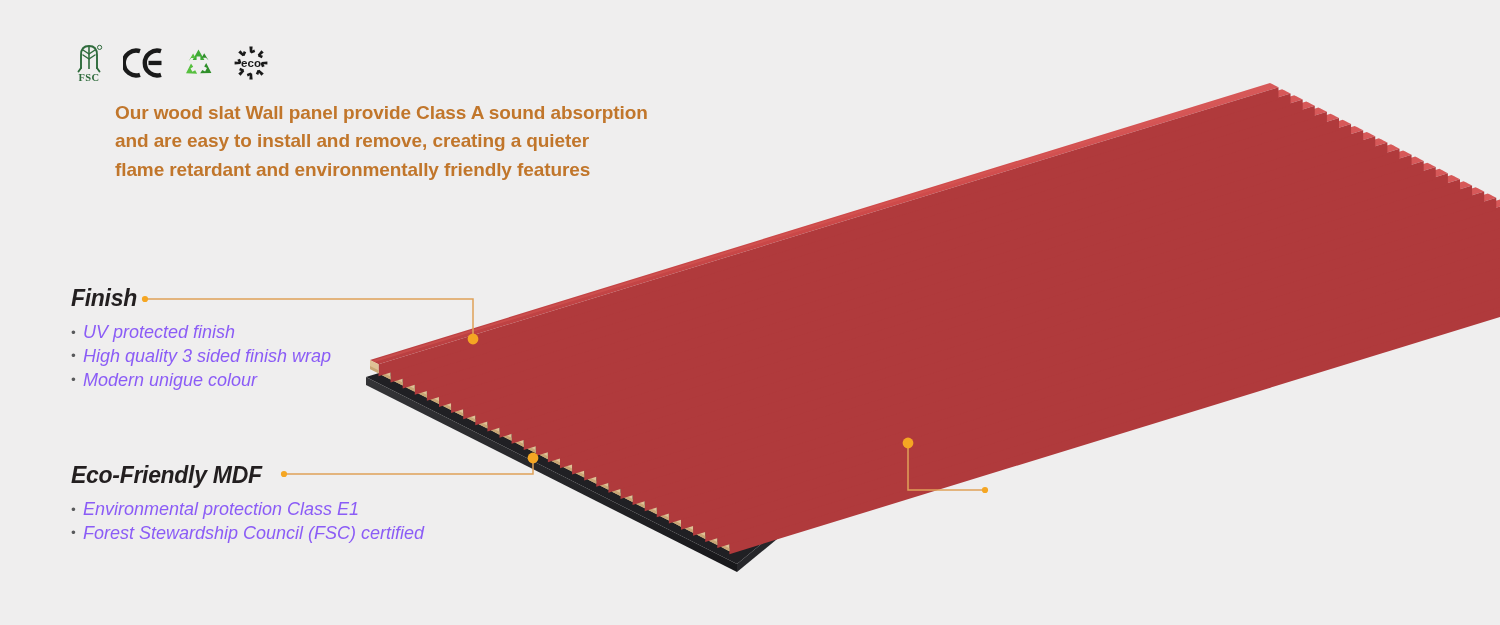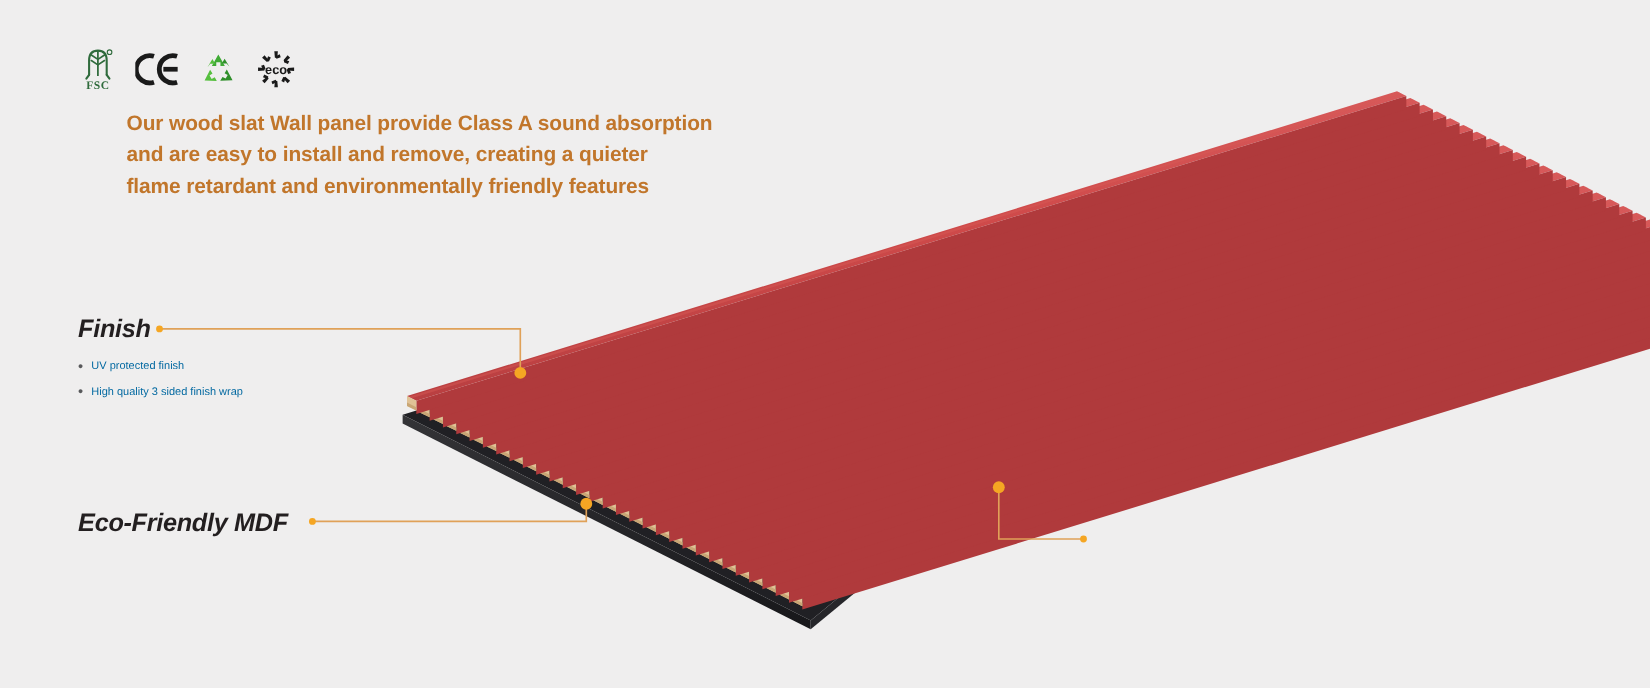--- a/index.html
+++ b/index.html
@@ -36,26 +36,27 @@
   .callout-title {
     font-size:23px;
     font-weight:bold;
     color:#231f20;
     letter-spacing:-0.3px;
     white-space:nowrap;
     font-style:italic;
   }
   .callout-list { margin-top:9px; list-style:none; }
   .callout-list li {
-    font-size:10px;
-    color:#0369a1;
+    font-size:18px;
+    color:#8b5cf6;
     line-height:23.8px;
     white-space:nowrap;
     position:relative;
     padding-left:12px;
+    font-style:italic;
   }
   .callout-list li::before {
     content:"\2022";
     position:absolute; left:0; top:-0.5px;
     color:#58595b;
     font-size:13.2px;
   }
 
   #callout-finish { left:71px; top:285px; }
   #callout-mdf    { left:71px; top:462px; }
@@ -358,21 +359,26 @@
   <div>Our wood slat Wall panel provide Class A sound absorption</div>
   <div>and are easy to install and remove, creating a quieter</div>
   <div>flame retardant and environmentally friendly features</div>
 </div>
 
 <div class="callout" id="callout-finish">
   <div class="callout-title">Finish</div>
   <ul class="callout-list">
     <li>UV protected finish</li>
     <li>High quality 3 sided finish wrap</li>
+    <li>Modern unigue colour</li>
   </ul>
 </div>
 
 <div class="callout" id="callout-mdf">
   <div class="callout-title">Eco-Friendly MDF</div>
+  <ul class="callout-list">
+    <li>Environmental protection Class E1</li>
+    <li>Forest Stewardship Council (FSC) certified</li>
+  </ul>
 </div>
 
 <div class="callout" id="callout-felt">
 </div>
 
 </body></html>

